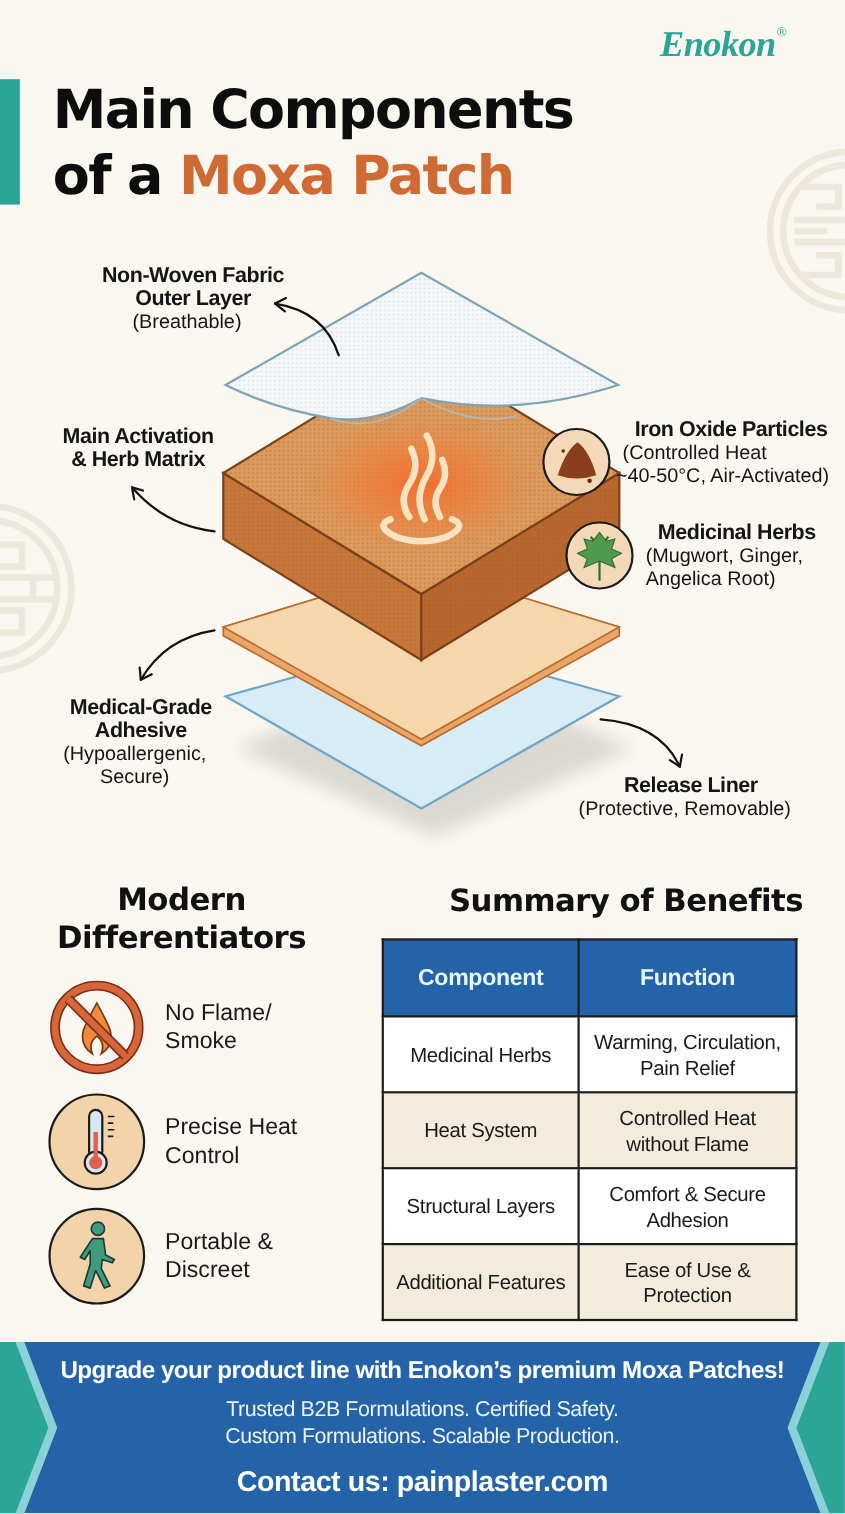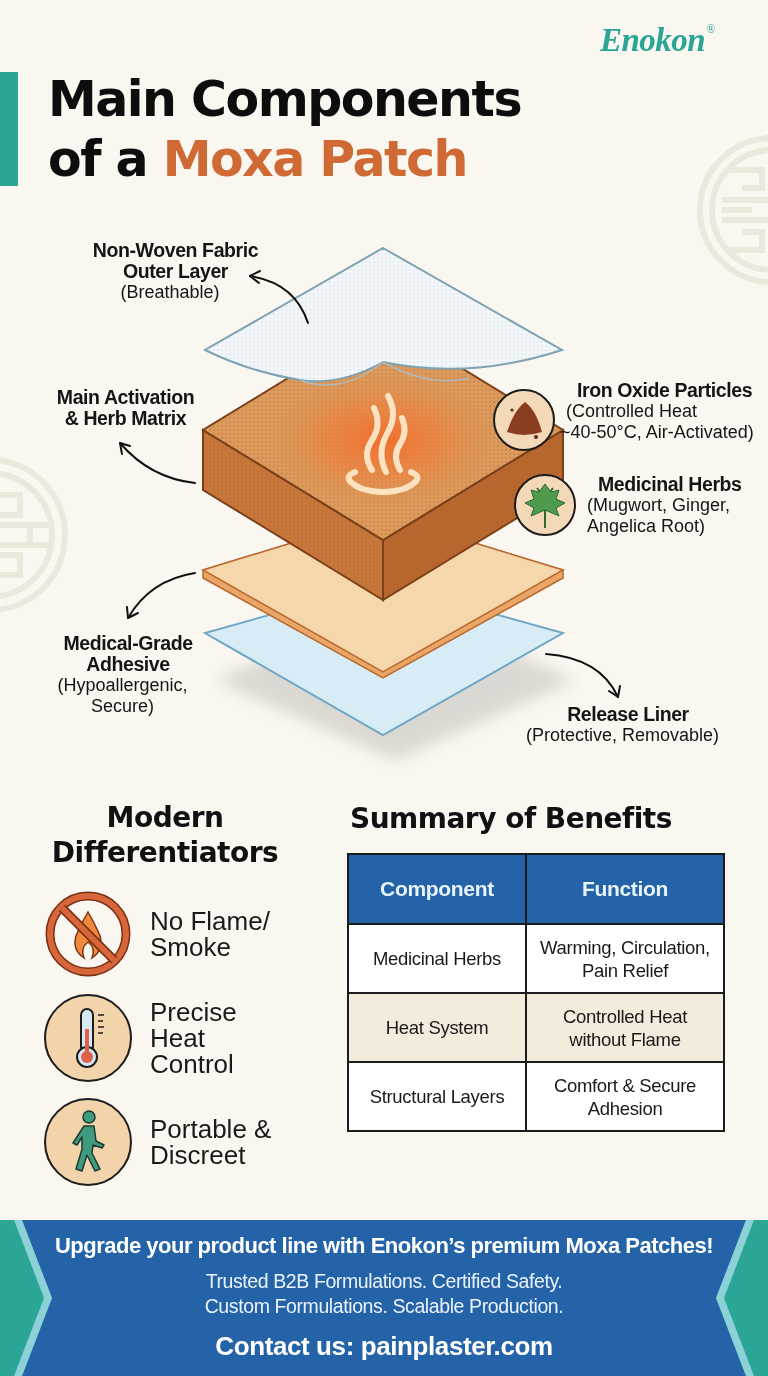--- a/index.html
+++ b/index.html
@@ -33,24 +33,24 @@
 
   .diff-title {
     left: 40px; top: 800px; width: 250px; text-align: center;
     font-family: "DejaVu Sans", sans-serif; font-weight: bold; font-size: 28px; line-height: 35px; letter-spacing: -0.5px;
   }
   .diff-item { left: 44px; width: 300px; height: 88px; display: flex; align-items: center; }
   .diff-icon {
     width: 88px; height: 88px; border-radius: 50%; flex: none;
     display: flex; align-items: center; justify-content: center;
   }
-  .diff-text { margin-left: 18px; font-size: 26px; line-height: 26px; color: #1a1a1a; width: 140px; }
+  .diff-text { margin-left: 18px; font-size: 21px; line-height: 26px; color: #1a1a1a; width: 140px; }
 
   .sum-title {
-    left: 350px; top: 802px; width: 380px; text-align: left;
+    left: 350px; top: 802px; width: 380px; text-align: right;
     font-family: "DejaVu Sans", sans-serif; font-weight: bold; font-size: 28px; letter-spacing: -0.5px;
   }
   table.benefits {
     position: absolute; left: 347px; top: 853px; width: 378px;
     border-collapse: collapse; border: 2px solid #1c1c1c;
   }
   table.benefits th {
     background: #2563a8; color: #e8f4fb; font-size: 21px; font-weight: bold; height: 70px;
     border: 2px solid #1c1c1c; letter-spacing: -0.3px;
   }
@@ -259,20 +259,24 @@
       <td><span>Warming, Circulation,</span><br><span>Pain Relief</span></td>
     </tr>
     <tr class="alt">
       <td>Heat System</td>
       <td><span>Controlled Heat</span><br><span>without Flame</span></td>
     </tr>
     <tr class="plain">
       <td>Structural Layers</td>
       <td><span>Comfort &amp; Secure</span><br><span>Adhesion</span></td>
     </tr>
+    <tr class="alt">
+      <td>Additional Features</td>
+      <td><span>Ease of Use &amp;</span><br><span>Protection</span></td>
+    </tr>
   </tbody>
 </table>
 
 <svg class="abs banner" width="768" height="156" viewBox="0 0 768 156">
   <rect width="768" height="156" fill="#2563a8"></rect>
   <polygon points="0,0 22,0 52,78 22,156 0,156" fill="#2aa596"></polygon>
   <polygon points="14,0 22,0 52,78 22,156 14,156 44,78" fill="#8dd1d8"></polygon>
   <polygon points="768,0 746,0 716,78 746,156 768,156" fill="#2aa596"></polygon>
   <polygon points="754,0 746,0 716,78 746,156 754,156 724,78" fill="#8dd1d8"></polygon>
 </svg>

